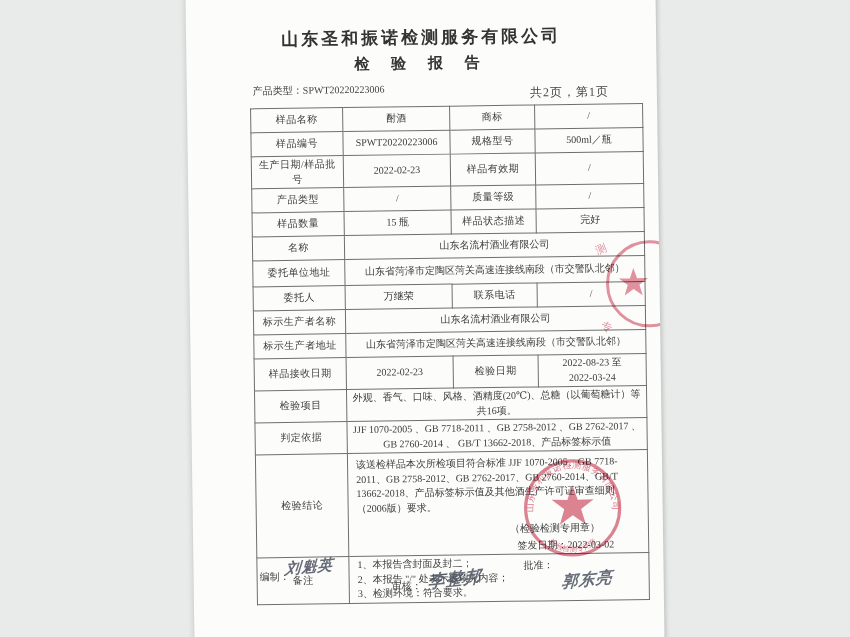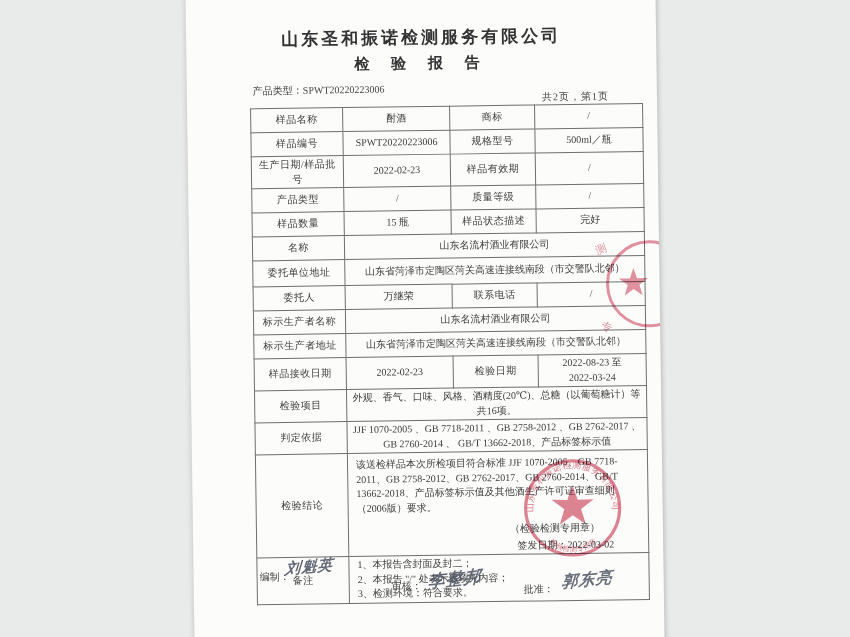--- a/index.html
+++ b/index.html
@@ -22,21 +22,21 @@
     font-size:17px;font-weight:bold;letter-spacing:3px;color:#333;
   }
   .report-title{
     position:absolute;left:0;top:72px;width:100%;text-align:center;
     font-size:15px;font-weight:bold;letter-spacing:9px;color:#333;
   }
   .report-no{
     position:absolute;left:66px;top:100px;font-size:10px;color:#444;
   }
   .page-info{
-    position:absolute;right:48px;top:104px;font-size:10px;color:#444;letter-spacing:1px;margin-top:6px;
+    position:absolute;right:48px;top:104px;font-size:12px;color:#444;letter-spacing:1px;
   }
   table.report{
     position:absolute;left:63px;top:124px;width:392px;
     border-collapse:collapse;table-layout:fixed;
     font-size:10px;color:#3c3c3c;
   }
   table.report td{
     border:1px solid #6f6f6f;
     text-align:center;vertical-align:middle;
     padding:1px 4px;line-height:1.45;
@@ -167,21 +167,21 @@
     </tr>
   </tbody>
     </table>
 
   <div class="sig-row-label" style="left:54px;top:586px;margin-left:12px;">编制：</div>
   <div class="sig" style="left:92px;top:574px;">刘魁英</div>
 
   <div class="sig-row-label" style="left:198px;top:597px;">审核：</div>
   <div class="sig" style="left:234px;top:586px;font-size:17px;">李整邦</div>
 
-  <div class="sig-row-label" style="left:330px;top:602px;">批准：</div>
+  <div class="sig-row-label" style="left:330px;top:578px;">批准：</div>
   <div class="sig" style="left:368px;top:590px;font-size:16px;">郭东亮</div>
 
   <svg class="seal-svg" style="left:315px;top:463px;" width="130" height="130" viewBox="0 0 130 130">
     <circle cx="65" cy="65" r="47" fill="none" stroke="#cf4a60" stroke-width="3.2" opacity="0.8"></circle>
     <path d="M65,42 L70.2,56.9 L86,56.6 L73.4,66.2 L78,81.5 L65,72.3 L52,81.5 L56.6,66.2 L44,56.6 L59.8,56.9 Z" fill="#cf4a60" opacity="0.8"></path>
     <defs>
       <path id="sealTopArc" d="M 28,80 A 40,40 0 1 1 102,80" fill="none"></path>
       <path id="sealBottomArc" d="M 36,94 A 36,36 0 0 0 94,94" fill="none"></path>
     </defs>
     <text font-size="9" fill="#cf4a60" opacity="0.85" letter-spacing="0.5">

